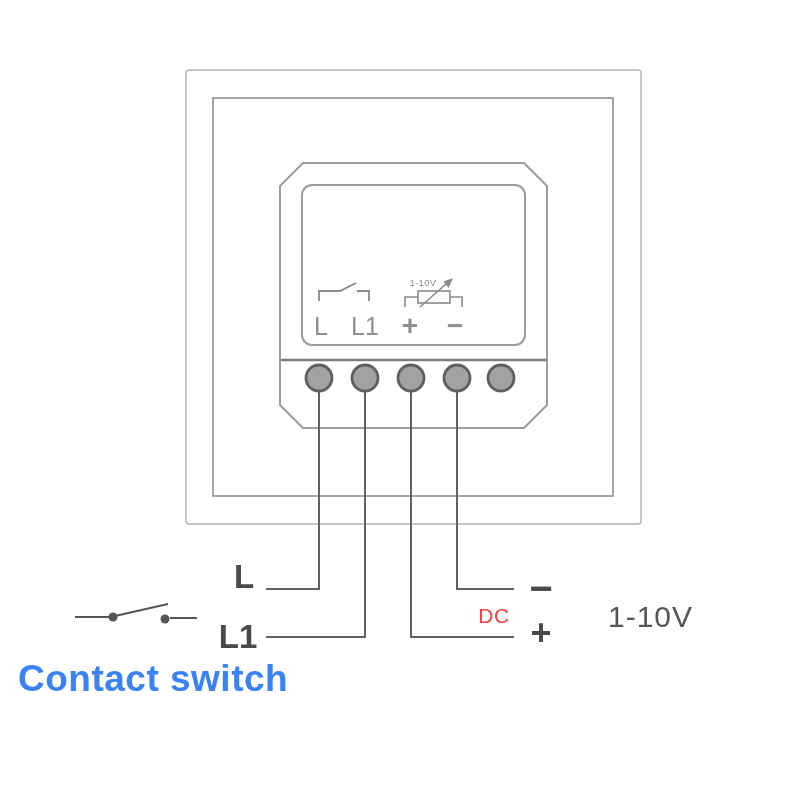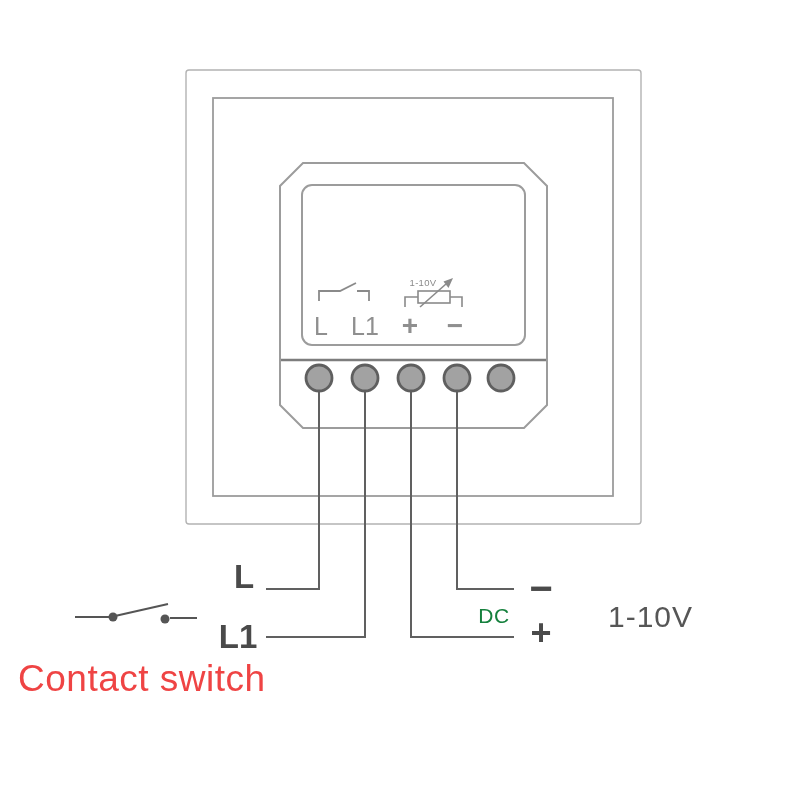--- a/index.html
+++ b/index.html
@@ -8,25 +8,25 @@
     font-family:"Liberation Sans", sans-serif;
   }
   .stage svg{position:absolute;left:0;top:0;}
   .lbl{position:absolute;transform:translate(-50%,-50%);white-space:nowrap;line-height:1;}
   .face-lbl{font-size:25px;color:#8f8f8f;}
   .face-sign{font-size:28px;font-weight:bold;color:#8f8f8f;}
   .face-pot{font-size:9.5px;color:#8a8a8a;letter-spacing:0.3px;}
   .bold-lbl{font-size:33px;font-weight:bold;color:#4a4a4a;}
   .sign-minus{font-size:40px;font-weight:bold;color:#4a4a4a;}
   .sign-plus{font-size:36px;font-weight:bold;color:#4a4a4a;}
-  .dc-lbl{font-size:21px;color:#15803d;letter-spacing:0.5px;}
+  .dc-lbl{font-size:21px;color:#ef4444;letter-spacing:0.5px;}
   .range-lbl{position:absolute;transform:translateY(-50%);white-space:nowrap;line-height:1;
     font-size:30px;color:#565656;letter-spacing:1px;}
   .caption{position:absolute;transform:translateY(-50%);white-space:nowrap;line-height:1;
-    font-size:37px;color:#ef4444;letter-spacing:0.5px;}
+    font-size:37px;color:#3b82f6;letter-spacing:0.5px;font-weight:bold;}
 </style>
 </head>
 <body>
 
 <div class="stage">
 
   <svg width="800" height="800" viewBox="0 0 800 800">
 
     <rect x="186" y="70" width="455" height="454" rx="3" fill="none" stroke="#b3b3b3" stroke-width="1.4"></rect>
     <rect x="213" y="98" width="400" height="398" fill="none" stroke="#9c9c9c" stroke-width="1.8"></rect>

